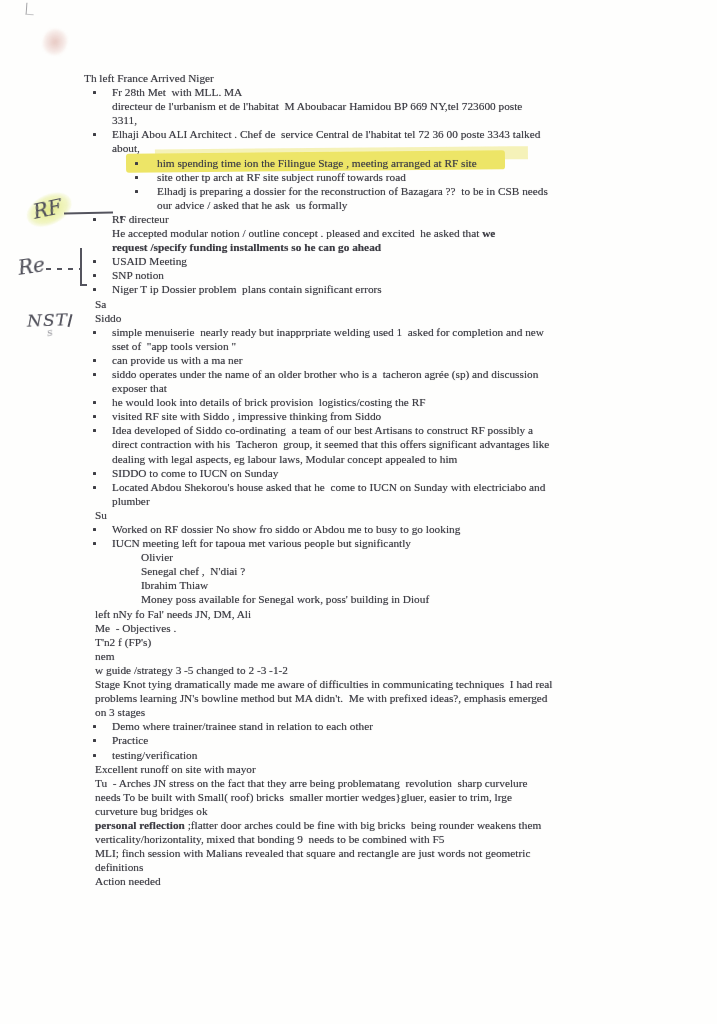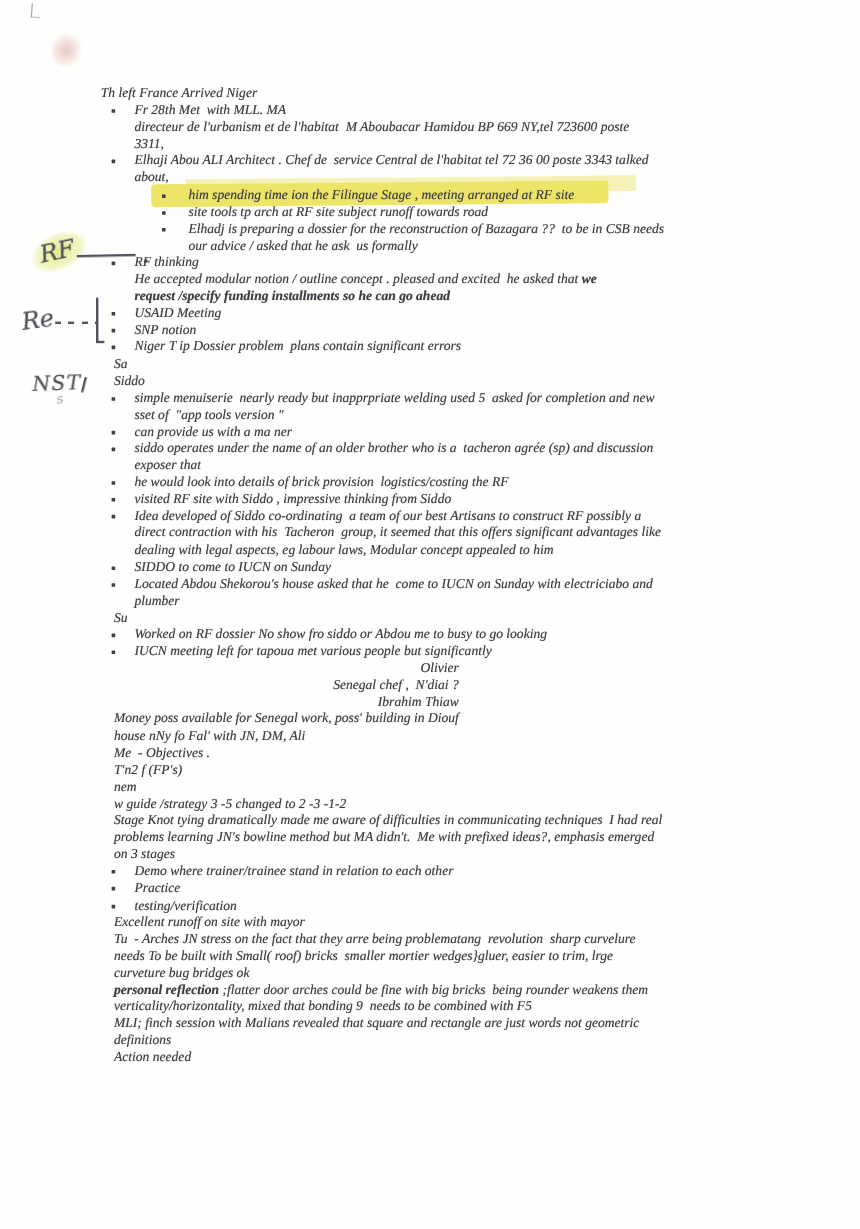--- a/index.html
+++ b/index.html
@@ -11,34 +11,34 @@
     z-index:0;
     font-family:"Liberation Serif", serif;
   }
   
   .doc{
     position:absolute;left:95px;top:71px;width:540px;
     font-size:11.3px;line-height:14.1px;color:#3e3e45;
     text-shadow:0 0 0.7px rgba(62,62,70,.6);
     filter:blur(0.22px);
   }
-  .line{position:relative;white-space:pre;width:max-content;max-width:540px;font-style:italic;}
+  .line{position:relative;white-space:pre;width:max-content;max-width:540px;}
   .title{margin-left:-11px;}
   .b1{padding-left:17px;}
   .b1::before{
     content:"";position:absolute;left:-2px;top:6px;width:3px;height:3px;
     background:#3e3e45;border-radius:.5px;
   }
   .b2{margin-left:40px;padding-left:22px;}
   .b2::before{
     content:"";position:absolute;left:0;top:6px;width:3px;height:3px;
     background:#3e3e45;border-radius:.5px;
   }
   .ind{margin-left:17px;}
-  .ind2{text-align:right;}
+  .ind2{margin-left:46px;}
   b{font-weight:bold;}
   
   .hl::after{
     content:"";position:absolute;z-index:-1;
     left:-9px;right:-28px;top:-4px;bottom:-1px;
     background:#ece35b;opacity:.92;border-radius:3px;
     transform:rotate(-0.5deg);
     box-shadow:26px -7px 0 -3px rgba(235,227,92,.45);
   }
   
@@ -110,52 +110,52 @@
   <div class="mn sa-mark">s</div>
 
   <div class="doc" id="doc">
       <div class="line p title"><span>Th left France Arrived Niger</span></div>
       <div class="line b1"><span>Fr 28th Met  with MLL. MA
 directeur de l'urbanism et de l'habitat  M Aboubacar Hamidou BP 669 NY,tel 723600 poste
 3311,</span></div>
       <div class="line b1"><span>Elhaji Abou ALI Architect . Chef de  service Central de l'habitat tel 72 36 00 poste 3343 talked
 about,</span></div>
       <div class="line b2 hl"><span>him spending time ion the Filingue Stage , meeting arranged at RF site</span></div>
-      <div class="line b2"><span>site tools tp arch at RF site subject runoff towards road</span></div>
+      <div class="line b2"><span>site other tp arch at RF site subject runoff towards road</span></div>
       <div class="line b2"><span>Elhadj is preparing a dossier for the reconstruction of Bazagara ??  to be in CSB needs
 our advice / asked that he ask  us formally</span></div>
-      <div class="line b1"><span>RF thinking</span></div>
+      <div class="line b1"><span>RF directeur</span></div>
       <div class="line ind"><span>He accepted modular notion / outline concept . pleased and excited  he asked that </span><b>we</b><span>
 </span><b>request /specify funding installments so he can go ahead</b></div>
       <div class="line b1"><span>USAID Meeting</span></div>
       <div class="line b1"><span>SNP notion</span></div>
       <div class="line b1"><span>Niger T ip Dossier problem  plans contain significant errors</span></div>
       <div class="line p"><span>Sa</span></div>
       <div class="line p"><span>Siddo</span></div>
-      <div class="line b1"><span>simple menuiserie  nearly ready but inapprpriate welding used 5  asked for completion and new
+      <div class="line b1"><span>simple menuiserie  nearly ready but inapprpriate welding used 1  asked for completion and new
 sset of  "app tools version "</span></div>
       <div class="line b1"><span>can provide us with a ma ner</span></div>
       <div class="line b1"><span>siddo operates under the name of an older brother who is a  tacheron agrée (sp) and discussion
 exposer that</span></div>
       <div class="line b1"><span>he would look into details of brick provision  logistics/costing the RF</span></div>
       <div class="line b1"><span>visited RF site with Siddo , impressive thinking from Siddo</span></div>
       <div class="line b1"><span>Idea developed of Siddo co-ordinating  a team of our best Artisans to construct RF possibly a
 direct contraction with his  Tacheron  group, it seemed that this offers significant advantages like
 dealing with legal aspects, eg labour laws, Modular concept appealed to him</span></div>
       <div class="line b1"><span>SIDDO to come to IUCN on Sunday</span></div>
       <div class="line b1"><span>Located Abdou Shekorou's house asked that he  come to IUCN on Sunday with electriciabo and
 plumber</span></div>
       <div class="line p"><span>Su</span></div>
       <div class="line b1"><span>Worked on RF dossier No show fro siddo or Abdou me to busy to go looking</span></div>
       <div class="line b1"><span>IUCN meeting left for tapoua met various people but significantly</span></div>
       <div class="line ind2"><span>Olivier
 Senegal chef ,  N'diai ?
 Ibrahim Thiaw
 Money poss available for Senegal work, poss' building in Diouf</span></div>
-      <div class="line p"><span>house nNy fo Fal' with JN, DM, Ali</span></div>
+      <div class="line p"><span>left nNy fo Fal' needs JN, DM, Ali</span></div>
       <div class="line p"><span>Me  - Objectives .</span></div>
       <div class="line p"><span>T'n2 f (FP's)</span></div>
       <div class="line p"><span>nem</span></div>
       <div class="line p"><span>w guide /strategy 3 -5 changed to 2 -3 -1-2</span></div>
       <div class="line p"><span>Stage Knot tying dramatically made me aware of difficulties in communicating techniques  I had real
 problems learning JN's bowline method but MA didn't.  Me with prefixed ideas?, emphasis emerged
 on 3 stages</span></div>
       <div class="line b1"><span>Demo where trainer/trainee stand in relation to each other</span></div>
       <div class="line b1"><span>Practice</span></div>
       <div class="line b1"><span>testing/verification</span></div>

